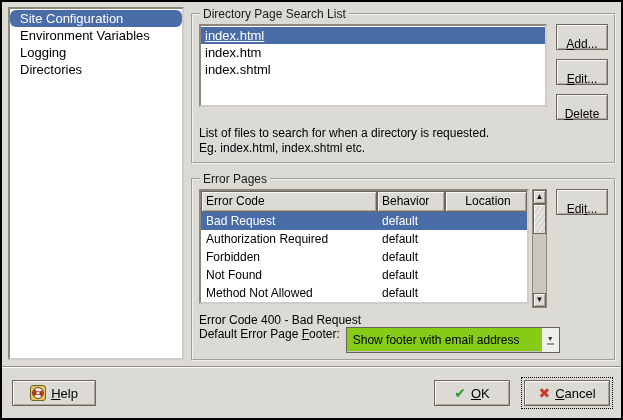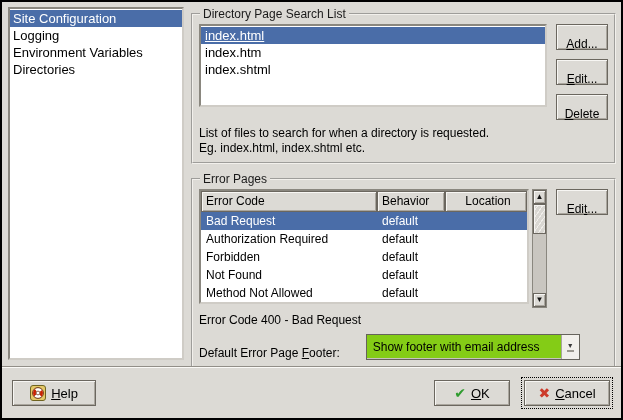--- a/index.html
+++ b/index.html
@@ -28,23 +28,24 @@
   .sidebar {
     width: 176px;
     background: #fff;
     border: 2px solid;
     border-color: #8a877f #cfccc6 #cfccc6 #8a877f;
     padding: 1px 0;
     font-size: 13px;
   }
   .side-item {
     height: 17px; line-height: 17px;
-    padding-left: 3px;
+    padding-left: 10px;
     white-space: nowrap; overflow: hidden;
     cursor: default;
+    border-radius: 6px;
   }
   .side-item.selected { background: #4a6da8; color: #fff; }
 
   .right-col { flex: 1; display: flex; flex-direction: column; min-width: 0; }
 
   fieldset.group {
     margin: 0; padding: 3px 6px 6px 6px;
     border: 2px groove #f2f0ec;
   }
   fieldset.group legend {
@@ -134,21 +135,21 @@
     background: repeating-linear-gradient(125deg, #d9d7d2 0 3px, #f0eeea 3px 4px);
     border: 1px solid #6b675f;
     box-shadow: inset 1px 1px 0 #f7f6f3;
     cursor: default;
   }
   .sb-trough { flex: 1; }
 
   .edit-col { margin-left: 9px; }
   .status-line { margin-top: 5px; font-size: 12px; }
 
-  .footer-row { margin-top: 7px; display: flex; align-items: flex-end; gap: 20px; }
+  .footer-row { display: flex; align-items: flex-start; }
   .footer-row .lbl { margin-right: 6px; white-space: nowrap; }
   .combo {
     display: flex; align-items: stretch;
     height: 26px; width: 214px;
     border: 1px solid #66635c;
     background: #84cc16;
     box-shadow: inset -1px -1px 0 #c7c4be;
     cursor: default;
   }
   .combo-value {
@@ -191,22 +192,22 @@
   .cancel-glyph { color: #cc3a2a; font-size: 14px; font-weight: bold; }
 </style>
 </head>
 <body>
 
 <div class="window">
   <div class="content">
 
     <div class="sidebar">
       <div class="side-item selected">Site Configuration</div>
+      <div class="side-item">Environment Variables</div>
       <div class="side-item">Logging</div>
-      <div class="side-item">Environment Variables</div>
       <div class="side-item">Directories</div>
     </div>
 
     <div class="right-col">
 
       <fieldset class="group">
         <legend>Directory Page Search List</legend>
         <div class="grp-row">
           <div class="file-list">
             <div class="file-item selected">index.html</div>

